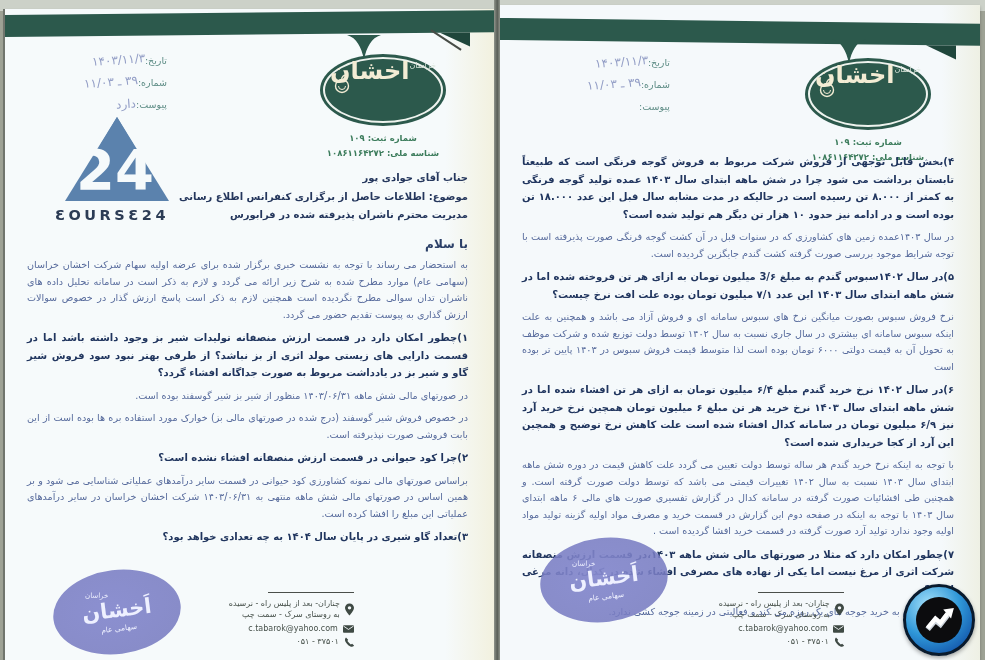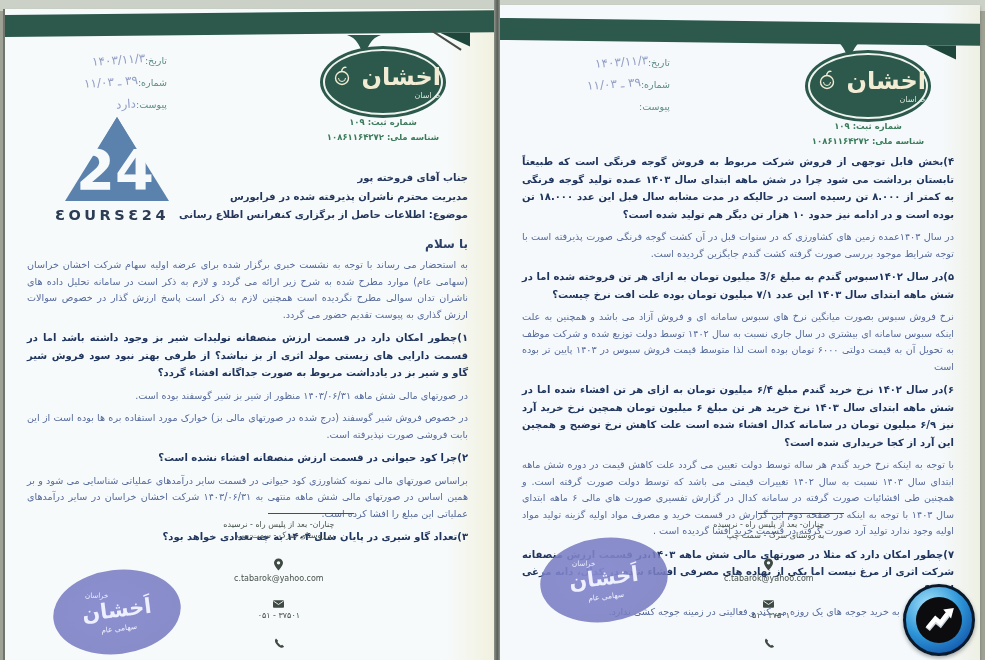--- a/index.html
+++ b/index.html
@@ -29,23 +29,23 @@
   .hw-fields{position:absolute;width:140px;text-align:right;direction:rtl;}
   .page-left .hw-fields{left:22px;top:40px;}
   .page-right .hw-fields{left:30px;top:46px;}
   .hw-row{height:22px;white-space:nowrap;}
   .hw-label{font-size:9.5px;color:#5d8c85;}
   .hw-val{display:inline-block;font-size:12px;color:#939ec6;transform:rotate(-4deg);letter-spacing:1px;margin-left:4px;}
 
   .logo-block{position:absolute;width:170px;text-align:center;}
   .page-left .logo-block{left:293px;top:40px;}
   .page-right .logo-block{left:283px;top:48px;}
-  .logo-oval{position:relative;margin:0 auto;width:116px;height:62px;border-radius:50%;
+  .logo-oval{position:relative;margin:8px auto;width:116px;height:62px;border-radius:50%;
     background:#2c594c;border:2px solid #eef3ee;box-shadow:0 0 0 3px #2c594c;
-    display:flex;flex-direction:column;align-items:flex-end;justify-content:center;}
+    display:flex;flex-direction:row;align-items:flex-start;justify-content:center;}
   .logo-title{font-size:24px;font-weight:bold;color:#f3ecd4;line-height:1;}
   .logo-sub{font-size:8px;color:#d9e4da;margin-top:2px;}
   .logo-fruit{position:absolute;left:8px;top:14px;}
   .reg{font-size:8.5px;font-weight:bold;color:#3c7c5c;line-height:1.8;direction:rtl;}
 
   .bourse24{position:absolute;left:44px;top:108px;width:120px;text-align:right;}
   .b24-text{font-size:14.5px;font-weight:bold;letter-spacing:3.5px;color:#2c3c55;margin-top:2px;}
 
   .recipient{position:absolute;right:26px;top:160px;text-align:right;direction:rtl;
     font-size:10px;font-weight:600;color:#24365c;line-height:1.85;}
@@ -63,22 +63,22 @@
     transform:rotate(-7deg);display:flex;flex-direction:column;align-items:center;justify-content:center;
     color:#eef0ff;}
   .page-left .stamp{left:48px;bottom:6px;}
   .page-right .stamp{left:40px;bottom:38px;}
   .stamp-region{font-size:7px;transform:rotate(8deg) translateX(-18px);}
   .stamp-name{font-size:21px;font-weight:bold;line-height:1;}
   .stamp-type{font-size:7.5px;margin-top:3px;}
 
   .footer{position:absolute;bottom:10px;left:56%;transform:translateX(-50%);width:150px;}
   .fline{width:86px;border-top:1.5px solid #4a4f4a;margin:0 0 5px auto;}
-  .frow{display:flex;justify-content:flex-end;align-items:center;gap:16px;direction:ltr;
-    font-size:8px;color:#46504a;line-height:1.45;margin-bottom:2px;flex-direction:column;}
+  .frow{display:flex;justify-content:flex-end;align-items:center;gap:5px;direction:ltr;
+    font-size:8px;color:#46504a;line-height:1.45;margin-bottom:2px;}
   .faddr{text-align:right;direction:rtl;}
   .ficon{flex:0 0 auto;display:inline-flex;}
 
   .watermark{position:absolute;left:903px;top:584px;width:72px;height:72px;border-radius:50%;
     background:radial-gradient(circle at 35% 28%, #a6e2fb, #2f97d8 48%, #0c47a0 92%);
     border:3px solid #091a2d;box-sizing:border-box;display:flex;align-items:center;justify-content:center;
     box-shadow:0 2px 4px rgba(0,0,0,.35);}
   .wm-inner{width:46px;height:46px;border-radius:50%;background:#0c0c0e;display:flex;align-items:center;justify-content:center;}
 </style>
 </head>
@@ -119,23 +119,23 @@
     <div class="bourse24">
       <svg width="104" height="84" viewBox="0 0 104 84">
         <path d="M52 0 L104 84 L0 84 Z" fill="#5b82ad"></path>
         <path d="M52 0 L70 30 L34 30 Z" fill="#5b82ad"></path>
         <text x="50" y="72" text-anchor="middle" font-size="56" font-weight="bold" fill="#f6fafb" font-family="DejaVu Sans, sans-serif">24</text>
       </svg>
       <div class="b24-text">ƐOURSƐ24</div>
     </div>
 
     <div class="recipient">
-      <div>جناب آقای فروخته پور</div>
+      <div>جناب آقای جوادی پور</div>
+      <div>موضوع: اطلاعات حاصل از برگزاری کنفرانس اطلاع رسانی</div>
       <div>مدیریت محترم ناشران پذیرفته شده در فرابورس</div>
-      <div>موضوع: اطلاعات حاصل از برگزاری کنفرانس اطلاع رسانی</div>
     </div>
 
     <div class="body">
       <p class="sal">با سلام</p>
       <p class="ans">به استحضار می رساند با توجه به نشست خبری برگزار شده برای عرضه اولیه سهام شرکت اخشان خراسان (سهامی عام) موارد مطرح شده به شرح زیر ارائه می گردد و لازم به ذکر است در سامانه تحلیل داده های ناشران تدان سوالی مطرح نگردیده است همچنین لازم به ذکر است پاسخ ارزش گذار در خصوص سوالات ارزش گذاری به پیوست تقدیم حضور می گردد.</p>
       <p class="q">۱)چطور امکان دارد در قسمت ارزش منصفانه تولیدات شیر بز وجود داشته باشد اما در قسمت دارایی های زیستی مولد اثری از بز نباشد؟ از طرفی بهتر نبود سود فروش شیر گاو و شیر بز در یادداشت مربوط به صورت جداگانه افشاء گردد؟</p>
       <p class="ans">در صورتهای مالی شش ماهه ۱۴۰۳/۰۶/۳۱ منظور از شیر بز شیر گوسفند بوده است.</p>
       <p class="ans">در خصوص فروش شیر گوسفند (درج شده در صورتهای مالی بز) خوارک مورد استفاده بره ها بوده است از این بابت فروشی صورت نپذیرفته است.</p>
       <p class="q">۲)چرا کود حیوانی در قسمت ارزش منصفانه افشاء نشده است؟</p>
       <p class="ans">براساس صورتهای مالی نمونه کشاورزی کود حیوانی در قسمت سایر درآمدهای عملیاتی شناسایی می شود و بر همین اساس در صورتهای مالی شش ماهه منتهی به ۱۴۰۳/۰۶/۳۱ شرکت اخشان خراسان در سایر درآمدهای عملیاتی این مبلغ را افشا کرده است.</p>

